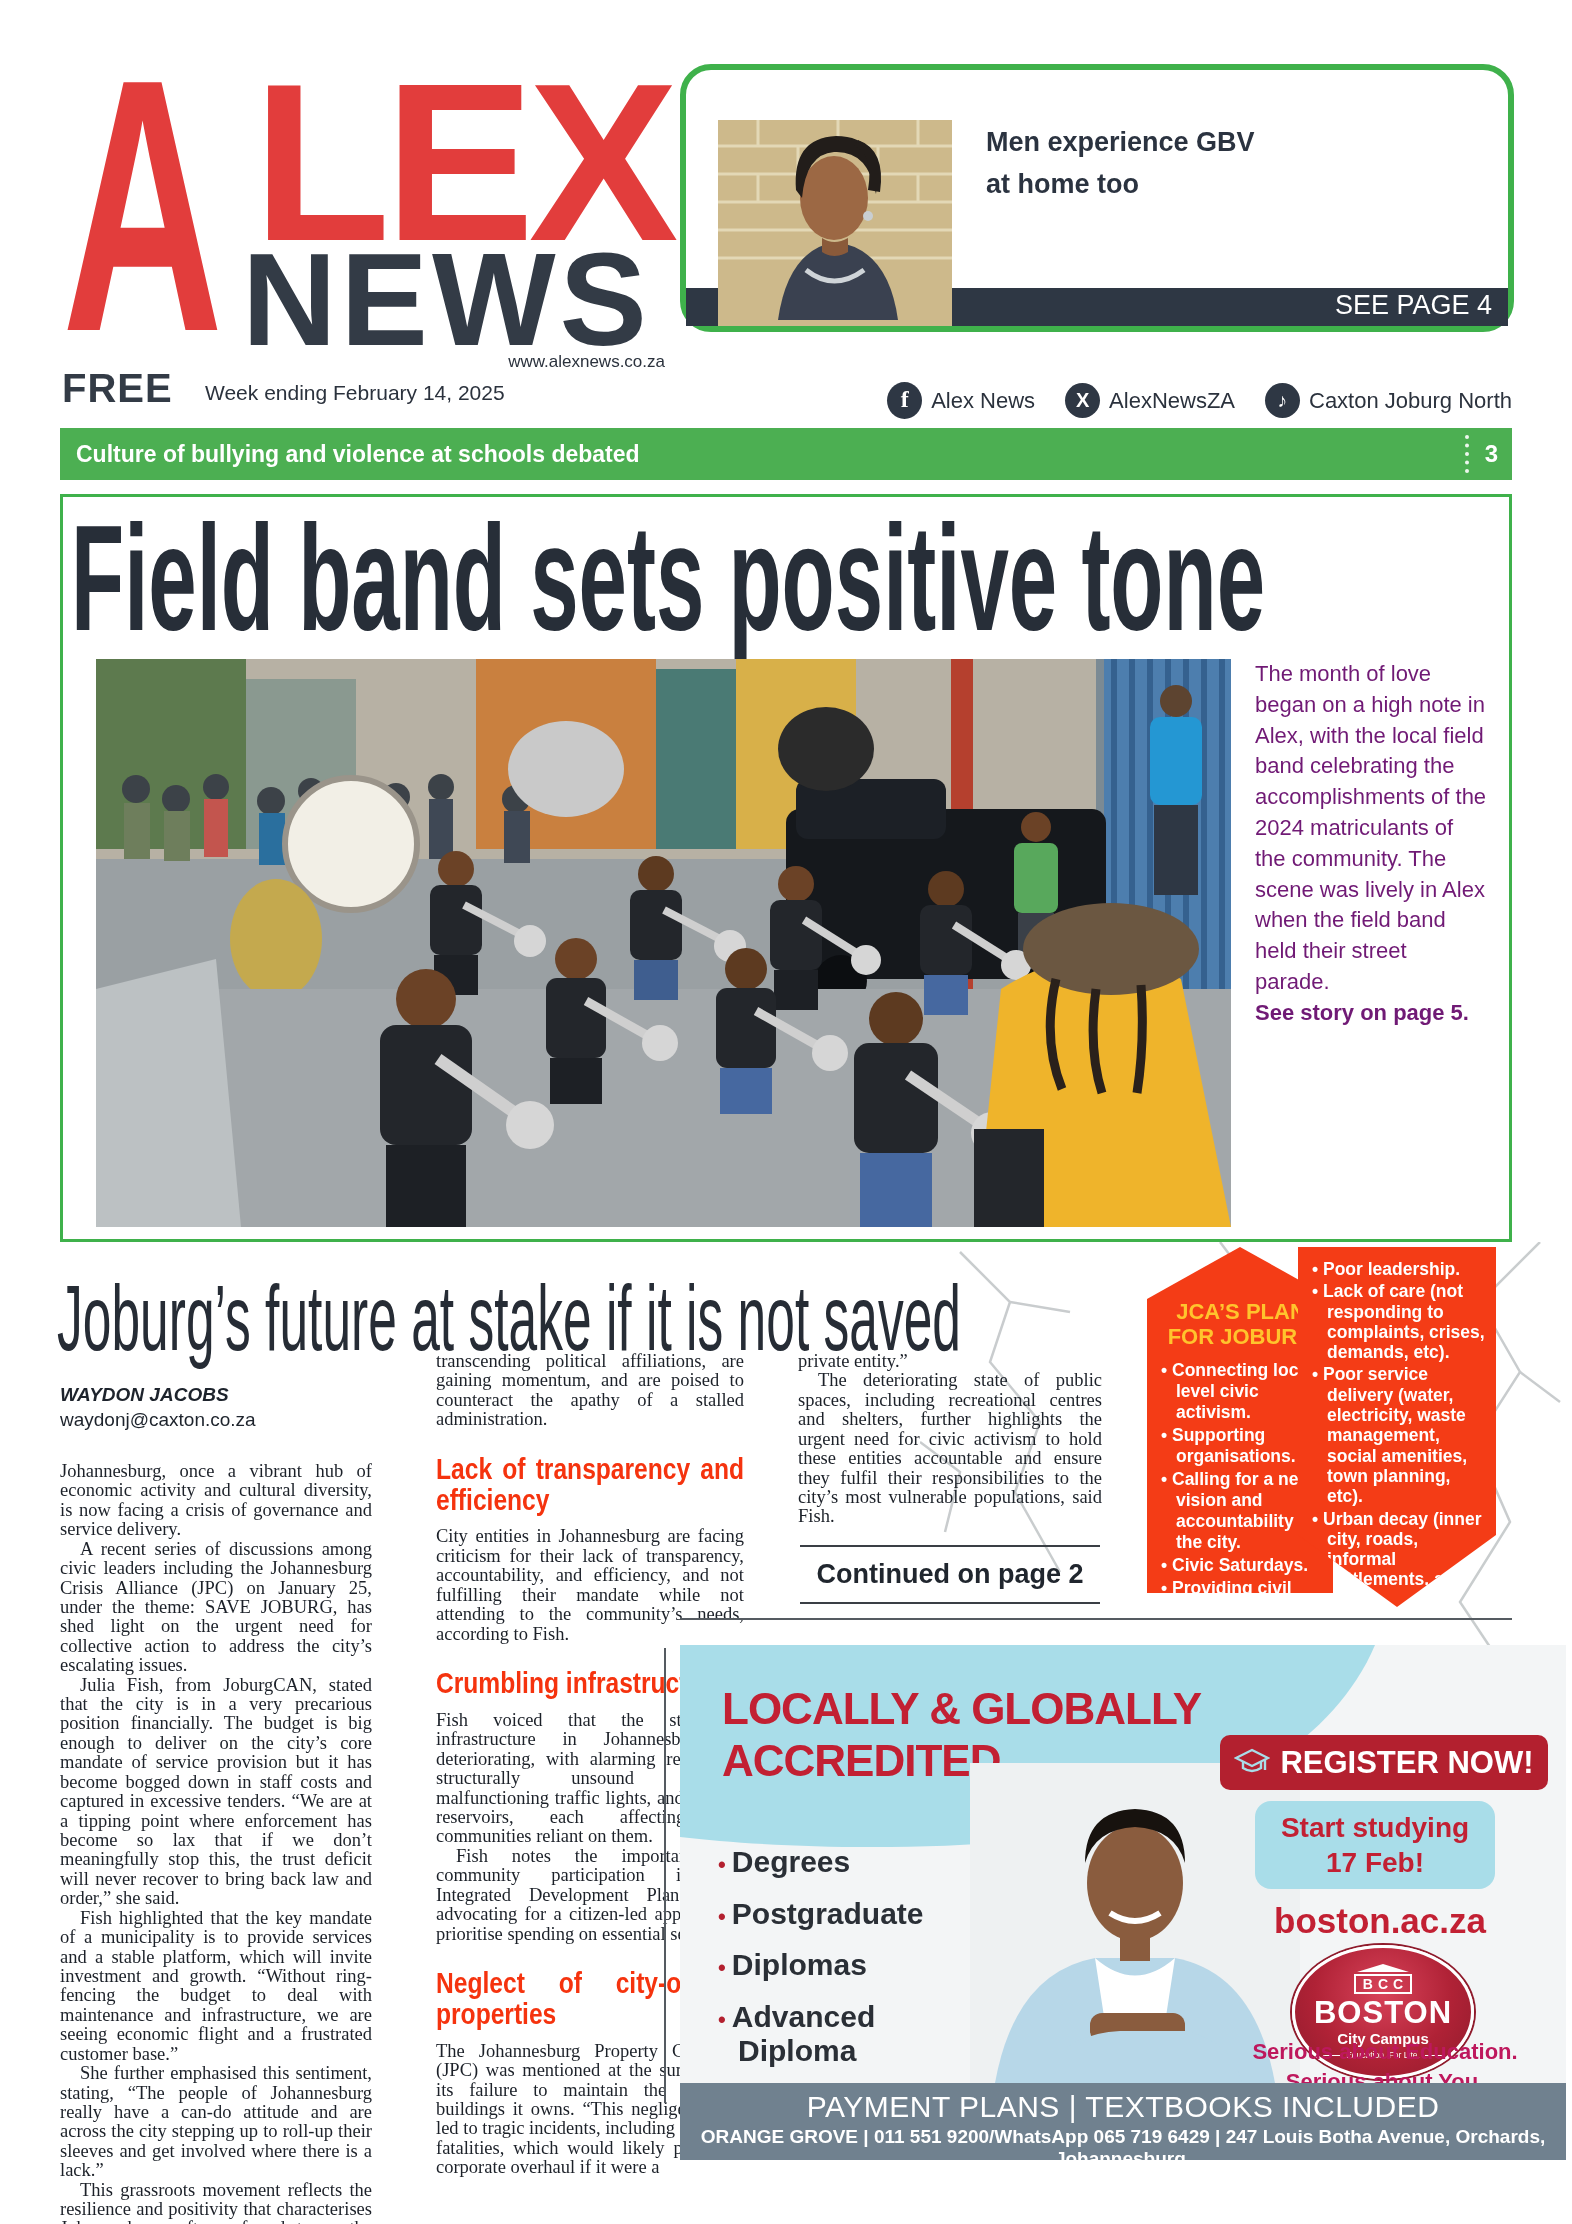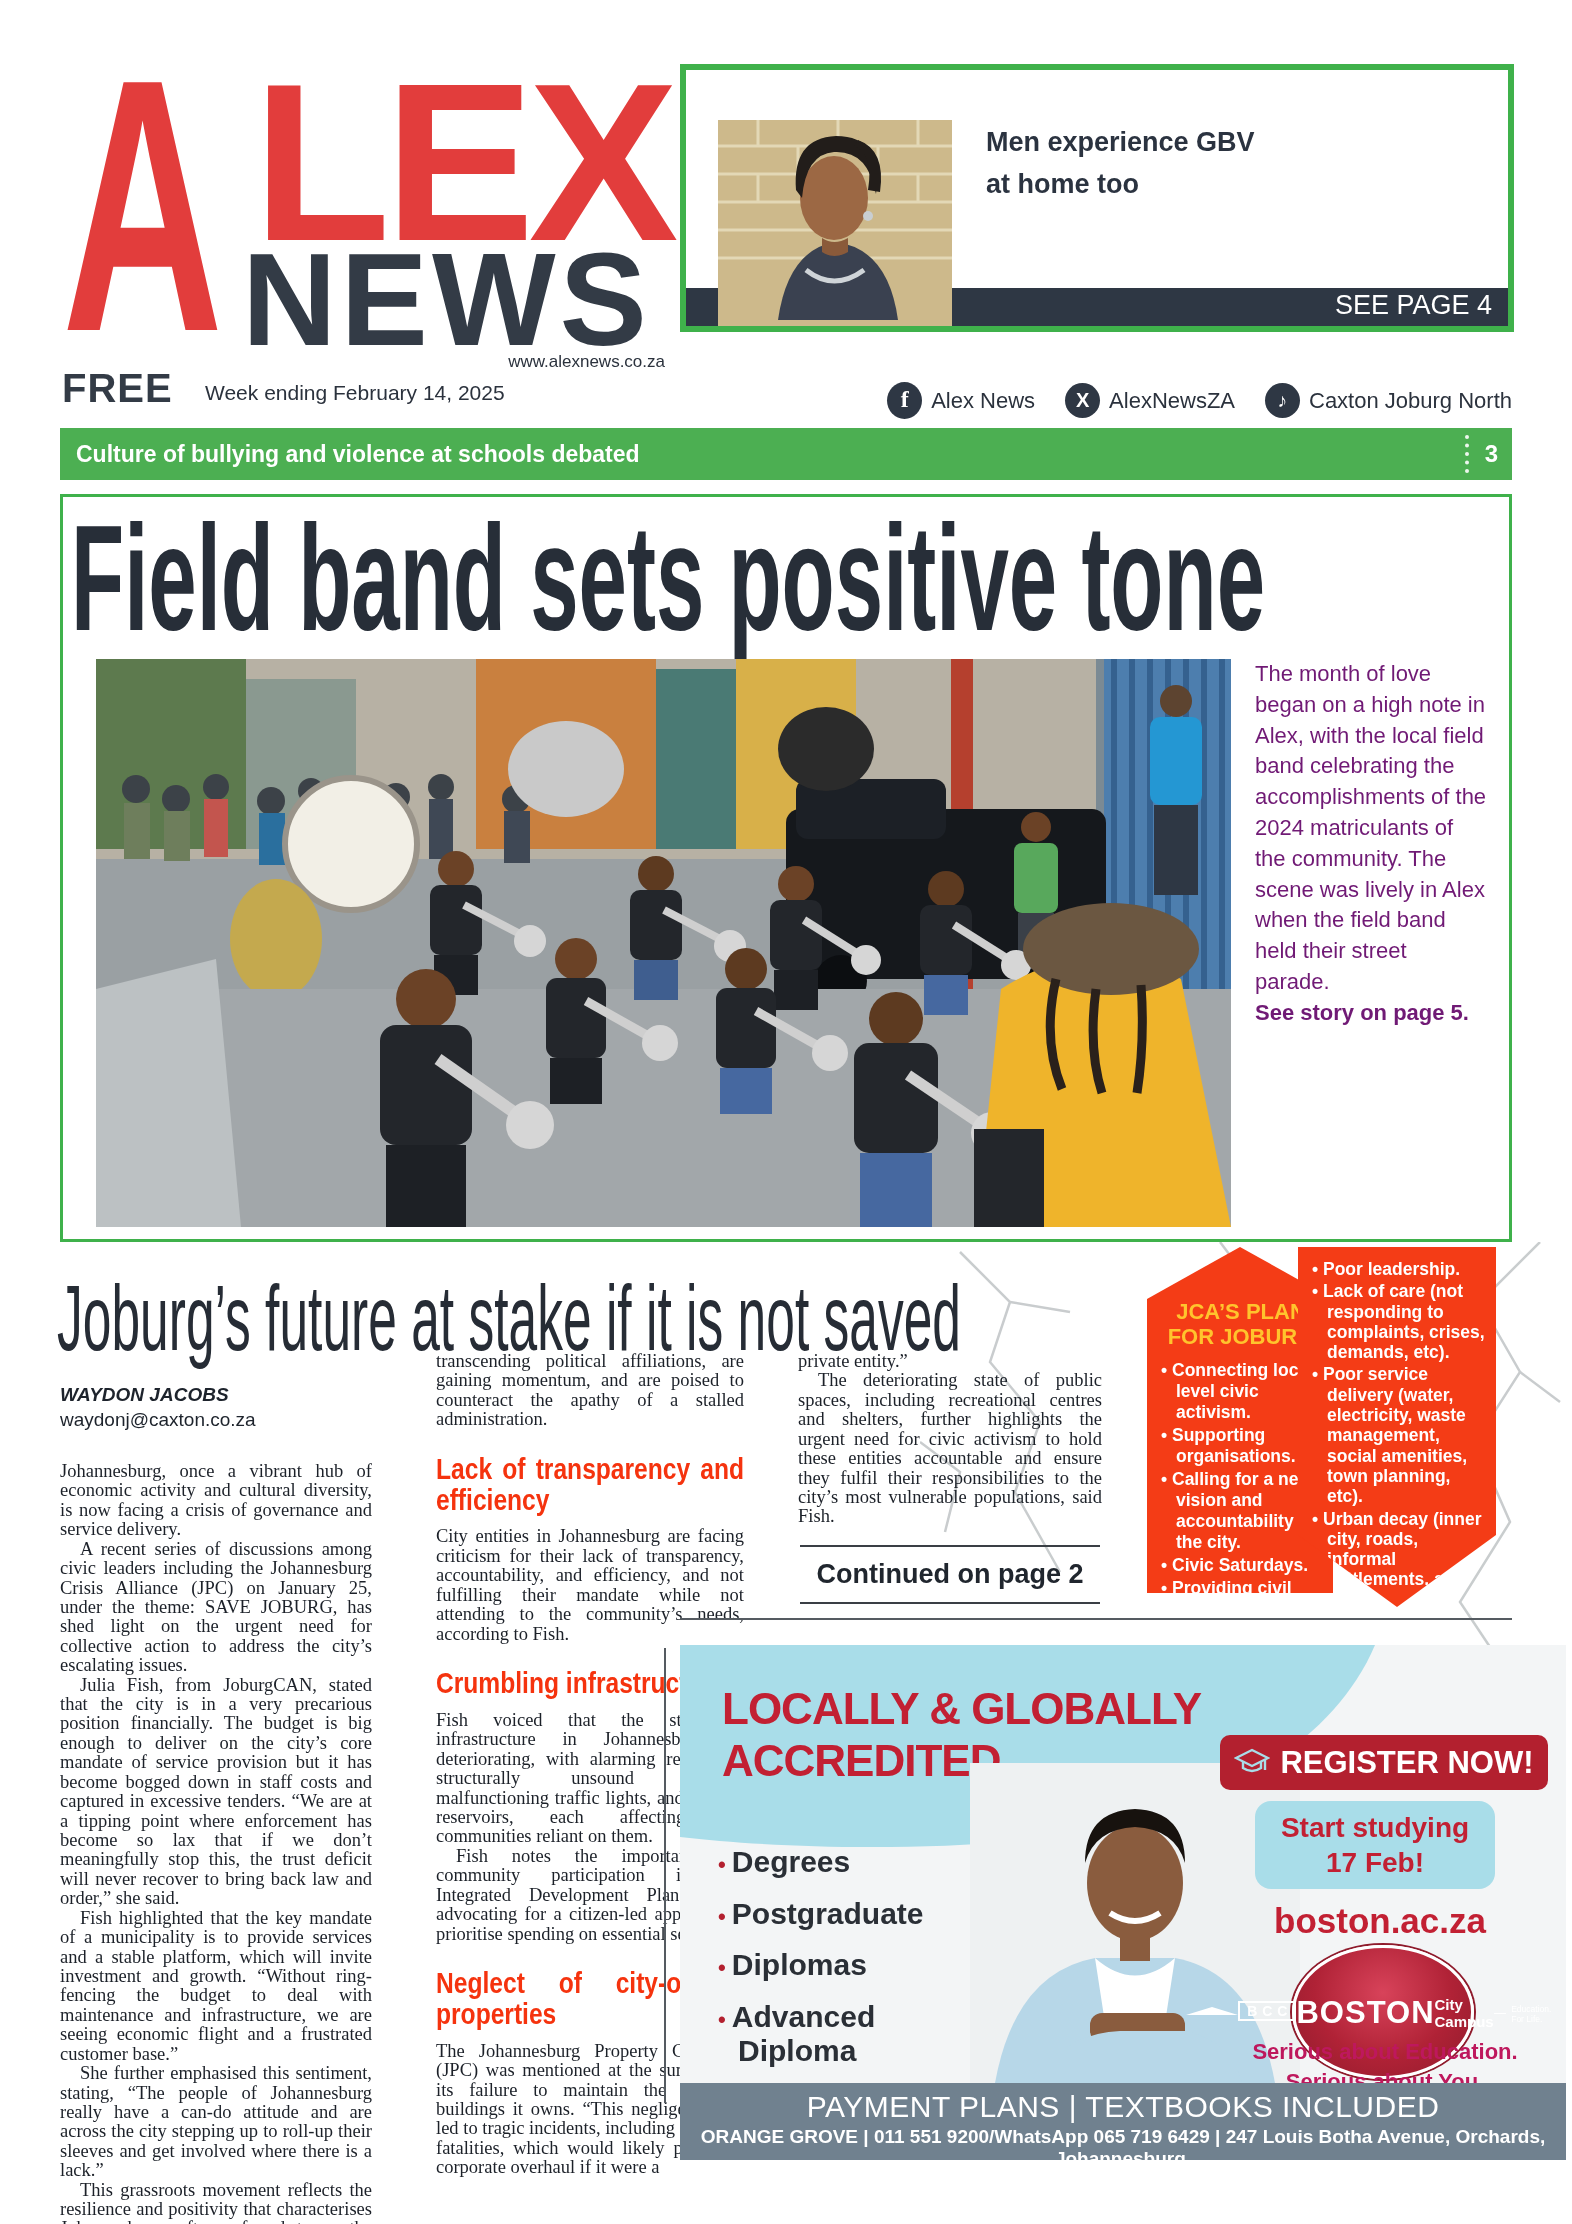--- a/index.html
+++ b/index.html
@@ -62,21 +62,21 @@
   .bos-bullets{list-style:none;margin:0;padding:0;font-size:30px;color:#2a2f36;font-weight:700;}
   .bos-bullets li{margin-bottom:17px;line-height:1.15;padding-left:20px;text-indent:-20px;}
   .bos-bullets li::before{content:"•  ";color:#b3202f;font-size:22px;}
   .register{background:#b3202f;color:#fff;font-weight:700;font-size:31px;border-radius:10px;
             display:flex;align-items:center;justify-content:center;gap:10px;}
   .startbox{background:#a9dde9;color:#c22033;font-weight:700;font-size:28px;text-align:center;
             border-radius:16px;display:flex;align-items:center;justify-content:center;line-height:1.25;}
   .bos-site{color:#c22033;font-weight:700;font-size:35px;text-align:center;}
   .bos-logo{background:radial-gradient(ellipse at 50% 35%,#d8435a 0%,#b02236 55%,#8f1b2c 100%);
             border-radius:50%;border:3px solid #fff;box-shadow:0 0 0 2px #8f1b2c;color:#fff;
-            display:flex;flex-direction:row;align-items:center;justify-content:center;}
+            display:flex;flex-direction:column;align-items:center;justify-content:center;}
   .bcc{border:2px solid #fff;font-size:14px;font-weight:700;letter-spacing:5px;padding:0 2px 0 7px;margin-bottom:3px;}
   .bcc-roof{width:0;height:0;border-left:26px solid transparent;border-right:26px solid transparent;
             border-bottom:8px solid #fff;margin-bottom:2px;}
   .bos-name{font-size:31px;font-weight:900;letter-spacing:1px;line-height:1;}
   .bos-campus{font-size:15px;font-weight:700;margin-top:2px;}
   .bos-motto{font-size:8.5px;margin-top:3px;display:flex;align-items:center;gap:5px;}
   .bos-motto::before,.bos-motto::after{content:"";width:18px;height:1px;background:#fff;}
   .bos-tag{font-weight:700;font-size:22px;color:#be185d;text-align:center;line-height:1.35;}
   .bos-bar{background:#70818f;color:#fff;text-align:center;}
   .bos-bar1{font-size:30px;letter-spacing:.5px;padding-top:7px;}
@@ -105,21 +105,21 @@
     <div class="social">
       <span class="sicon" style="font-size:20px;">X</span>
       <span>AlexNewsZA</span>
     </div>
     <div class="social">
       <span class="sicon" style="font-size:19px;">♪</span>
       <span>Caxton Joburg North</span>
     </div>
   </div>
 
-  <div class="abs topad" style="left:680px;top:64px;width:822px;height:256px;">
+  <div class="abs topad" style="left:680px;top:64px;width:822px;height:256px;border-radius:31px;">
     <div class="topad-bar"></div>
 
     <svg class="abs" style="left:32px;top:50px;z-index:2;" width="234" height="206" viewBox="0 0 234 206">
       <rect width="234" height="206" fill="#cdb98b"></rect>
       <g stroke="#e3d8b6" stroke-width="3">
         <line x1="0" y1="26" x2="234" y2="26"></line>
           <line x1="0" y1="54" x2="234" y2="54"></line>
         <line x1="0" y1="82" x2="234" y2="82"></line>
           <line x1="0" y1="110" x2="234" y2="110"></line>
         <line x1="0" y1="138" x2="234" y2="138"></line>

